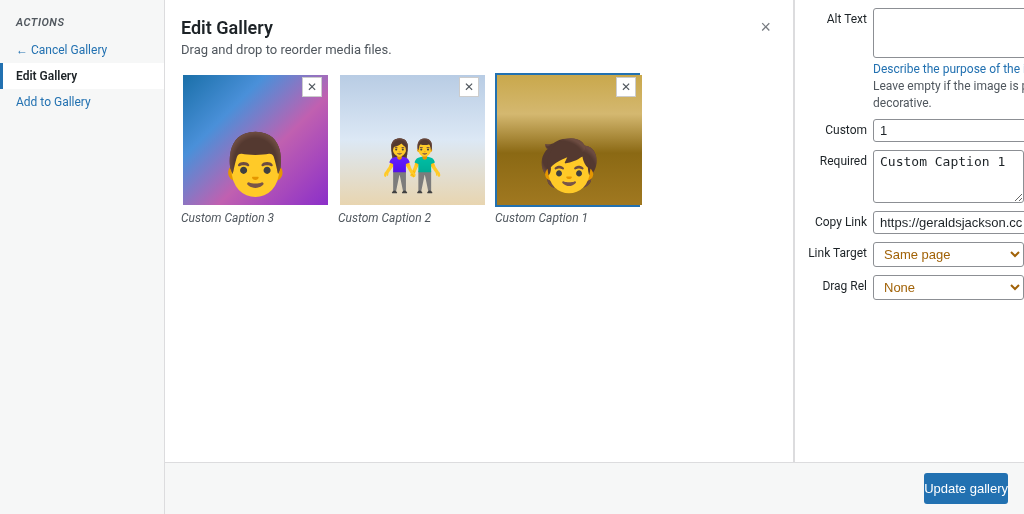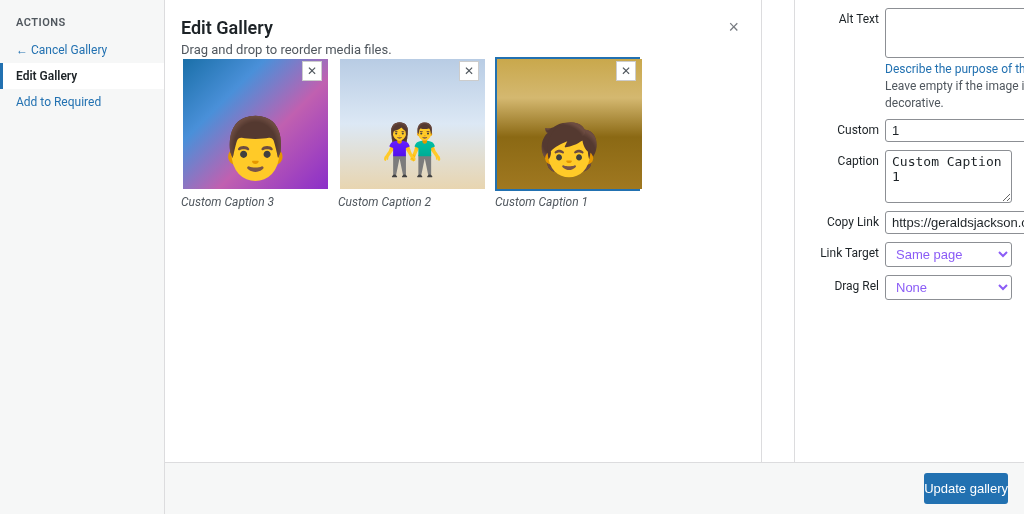--- a/index.html
+++ b/index.html
@@ -21,20 +21,21 @@
       border-right: 1px solid #dcdcde;
       padding: 16px 0;
     }
     .sidebar-section-title {
       font-size: 11px;
       font-weight: 600;
       color: #50575e;
       text-transform: uppercase;
       padding: 0 16px 8px;
       letter-spacing: 0.5px;
+      font-style: italic;
     }
     .sidebar-link {
       display: block;
       padding: 6px 16px;
       color: #2271b1;
       text-decoration: none;
       cursor: pointer;
       font-size: 12px;
     }
     .sidebar-link.active {
@@ -92,21 +93,21 @@
       font-size: 18px;
       cursor: pointer;
       color: #787c82;
       line-height: 1;
       padding: 2px 6px;
     }
 
     .drag-hint {
       font-size: 13px;
       color: #50575e;
-      margin-bottom: 0;
+      margin-bottom: 16px;
     }
 
     .gallery-grid {
       display: flex;
       gap: 12px;
       flex-wrap: wrap;
     }
 
     .gallery-item {
       position: relative;
@@ -198,23 +199,22 @@
       text-align: left;
       font-style: italic;
     }
 
     
     .details-panel {
       width: 230px;
       min-width: 230px;
       background: #fff;
       overflow-y: auto;
-      padding: 8px 12px;
+      padding: 8px 0;
       border-left: 1px solid #dcdcde;
-      margin-left: 32px;
     }
 
     .field-row {
       display: flex;
       align-items: flex-start;
       margin-bottom: 8px;
       gap: 6px;
     }
 
     .field-label {
@@ -281,21 +281,21 @@
     }
 
     .field-select {
       flex: 1;
       border: 1px solid #8c8f94;
       border-radius: 3px;
       padding: 3px 6px;
       font-size: 13px;
       background: #fff;
       outline: none;
-      color: #8b5cf6;
+      color: #a16207;
       appearance: auto;
     }
 
     
     .footer {
       background: #f6f7f7;
       border-top: 1px solid #dcdcde;
       padding: 10px 16px;
       display: flex;
       justify-content: flex-end;
@@ -315,21 +315,21 @@
     .scrollbar-visible::-webkit-scrollbar { width: 6px; }
     .scrollbar-visible::-webkit-scrollbar-thumb { background: #c3c4c7; border-radius: 3px; }
   </style>
 </head>
 <body>
 
 <div class="sidebar">
   <div class="sidebar-section-title">Actions</div>
   <a class="sidebar-link">← Cancel Gallery</a>
   <a class="sidebar-link active">Edit Gallery</a>
-  <a class="sidebar-link">Add to Required</a>
+  <a class="sidebar-link">Add to Gallery</a>
 </div>
 
 <div class="main">
   <div class="dialog">
 
     <div class="gallery-panel scrollbar-visible">
       <div class="dialog-header">
         <h2 class="dialog-title">Edit Gallery</h2>
         <button class="close-btn">×</button>
       </div>
@@ -376,21 +376,21 @@
           </div>
         </div>
       </div>
 
       <div class="field-row">
         <span class="field-label">Custom</span>
         <input class="field-input" type="text" value="1" style="">
       </div>
 
       <div class="field-row">
-        <span class="field-label">Caption</span>
+        <span class="field-label">Required</span>
         <textarea class="field-textarea" rows="3" style="">Custom Caption 1</textarea>
       </div>
 
 
       <div class="field-row">
         <span class="field-label">Copy Link</span>
         <input class="field-input" type="text" value="https://geraldsjackson.cc" style="">
       </div>
 
 

